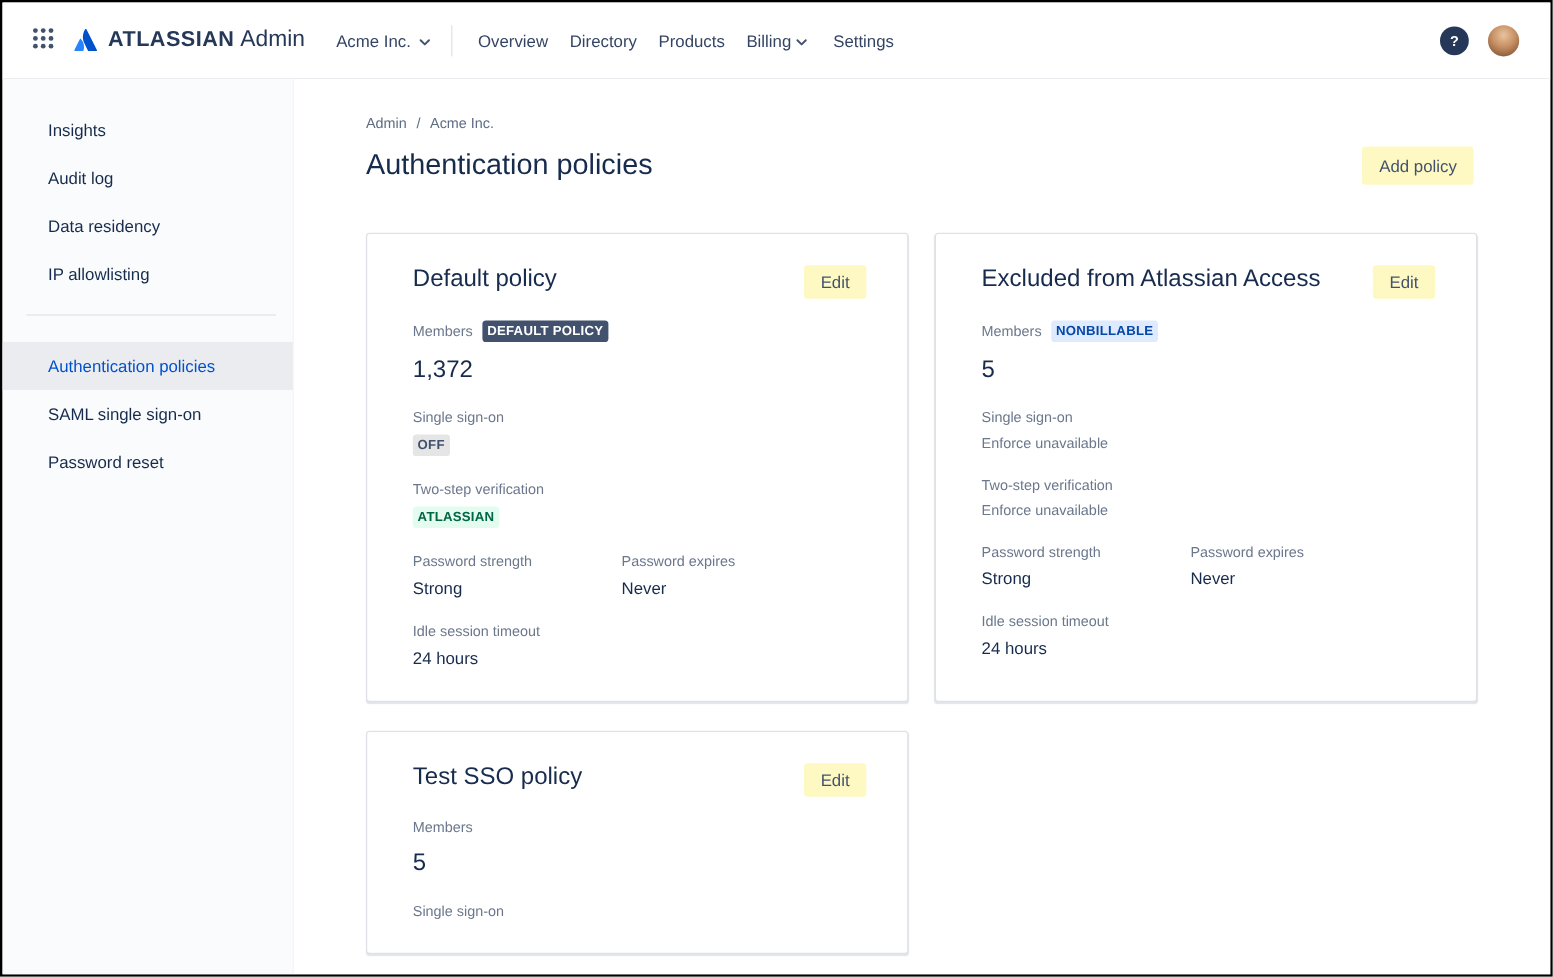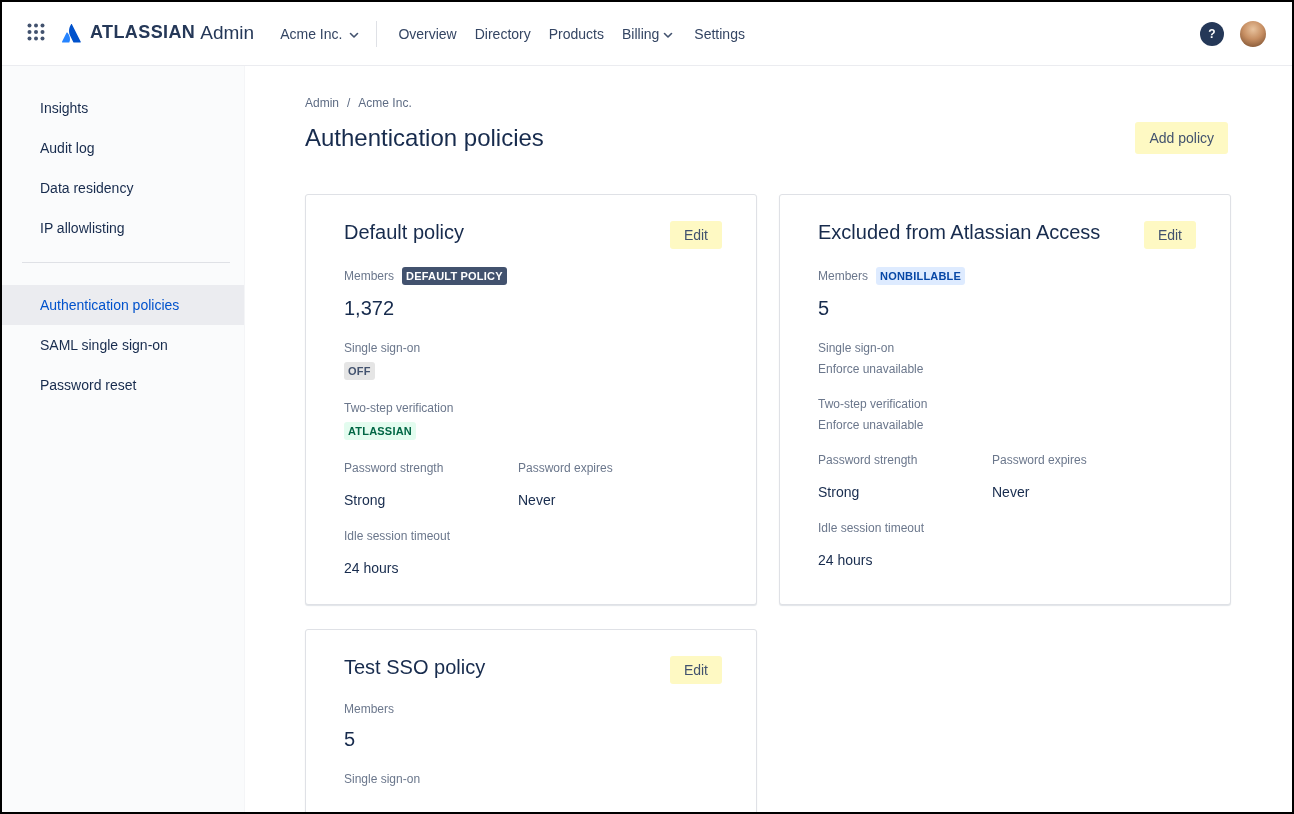--- a/index.html
+++ b/index.html
@@ -59,21 +59,21 @@
   .section { margin-top:21px; }
   .section-value { margin-top:7px; display:flex; }
   .muted-value { font-size:12px; color:#6B778C; margin-top:7px; }
   .badge { display:inline-block; font-size:11px; font-weight:700; padding:2px 4px; border-radius:3px; letter-spacing:0.2px; line-height:14px; }
   .badge.navy  { background:#42526E; color:#FFFFFF; }
   .badge.blue  { background:#DEEBFF; color:#0747A6; }
   .badge.gray  { background:#e5e5e5; color:#42526E; }
   .badge.green { background:#E3FCEF; color:#006644; }
   .cols { margin-top:21px; display:flex; }
   .col { min-width:174px; }
-  .value { margin-top:17px; font-size:14px; color:#172B4D; }
+  .value { margin-top:7px; font-size:14px; color:#172B4D; }
   .footer-field { margin-top:21px; }
 </style>
 </head>
 <body>
 
 <div class="frame">
 
   <header class="topbar">
     <div class="topbar-left">
       <button class="appswitcher">

